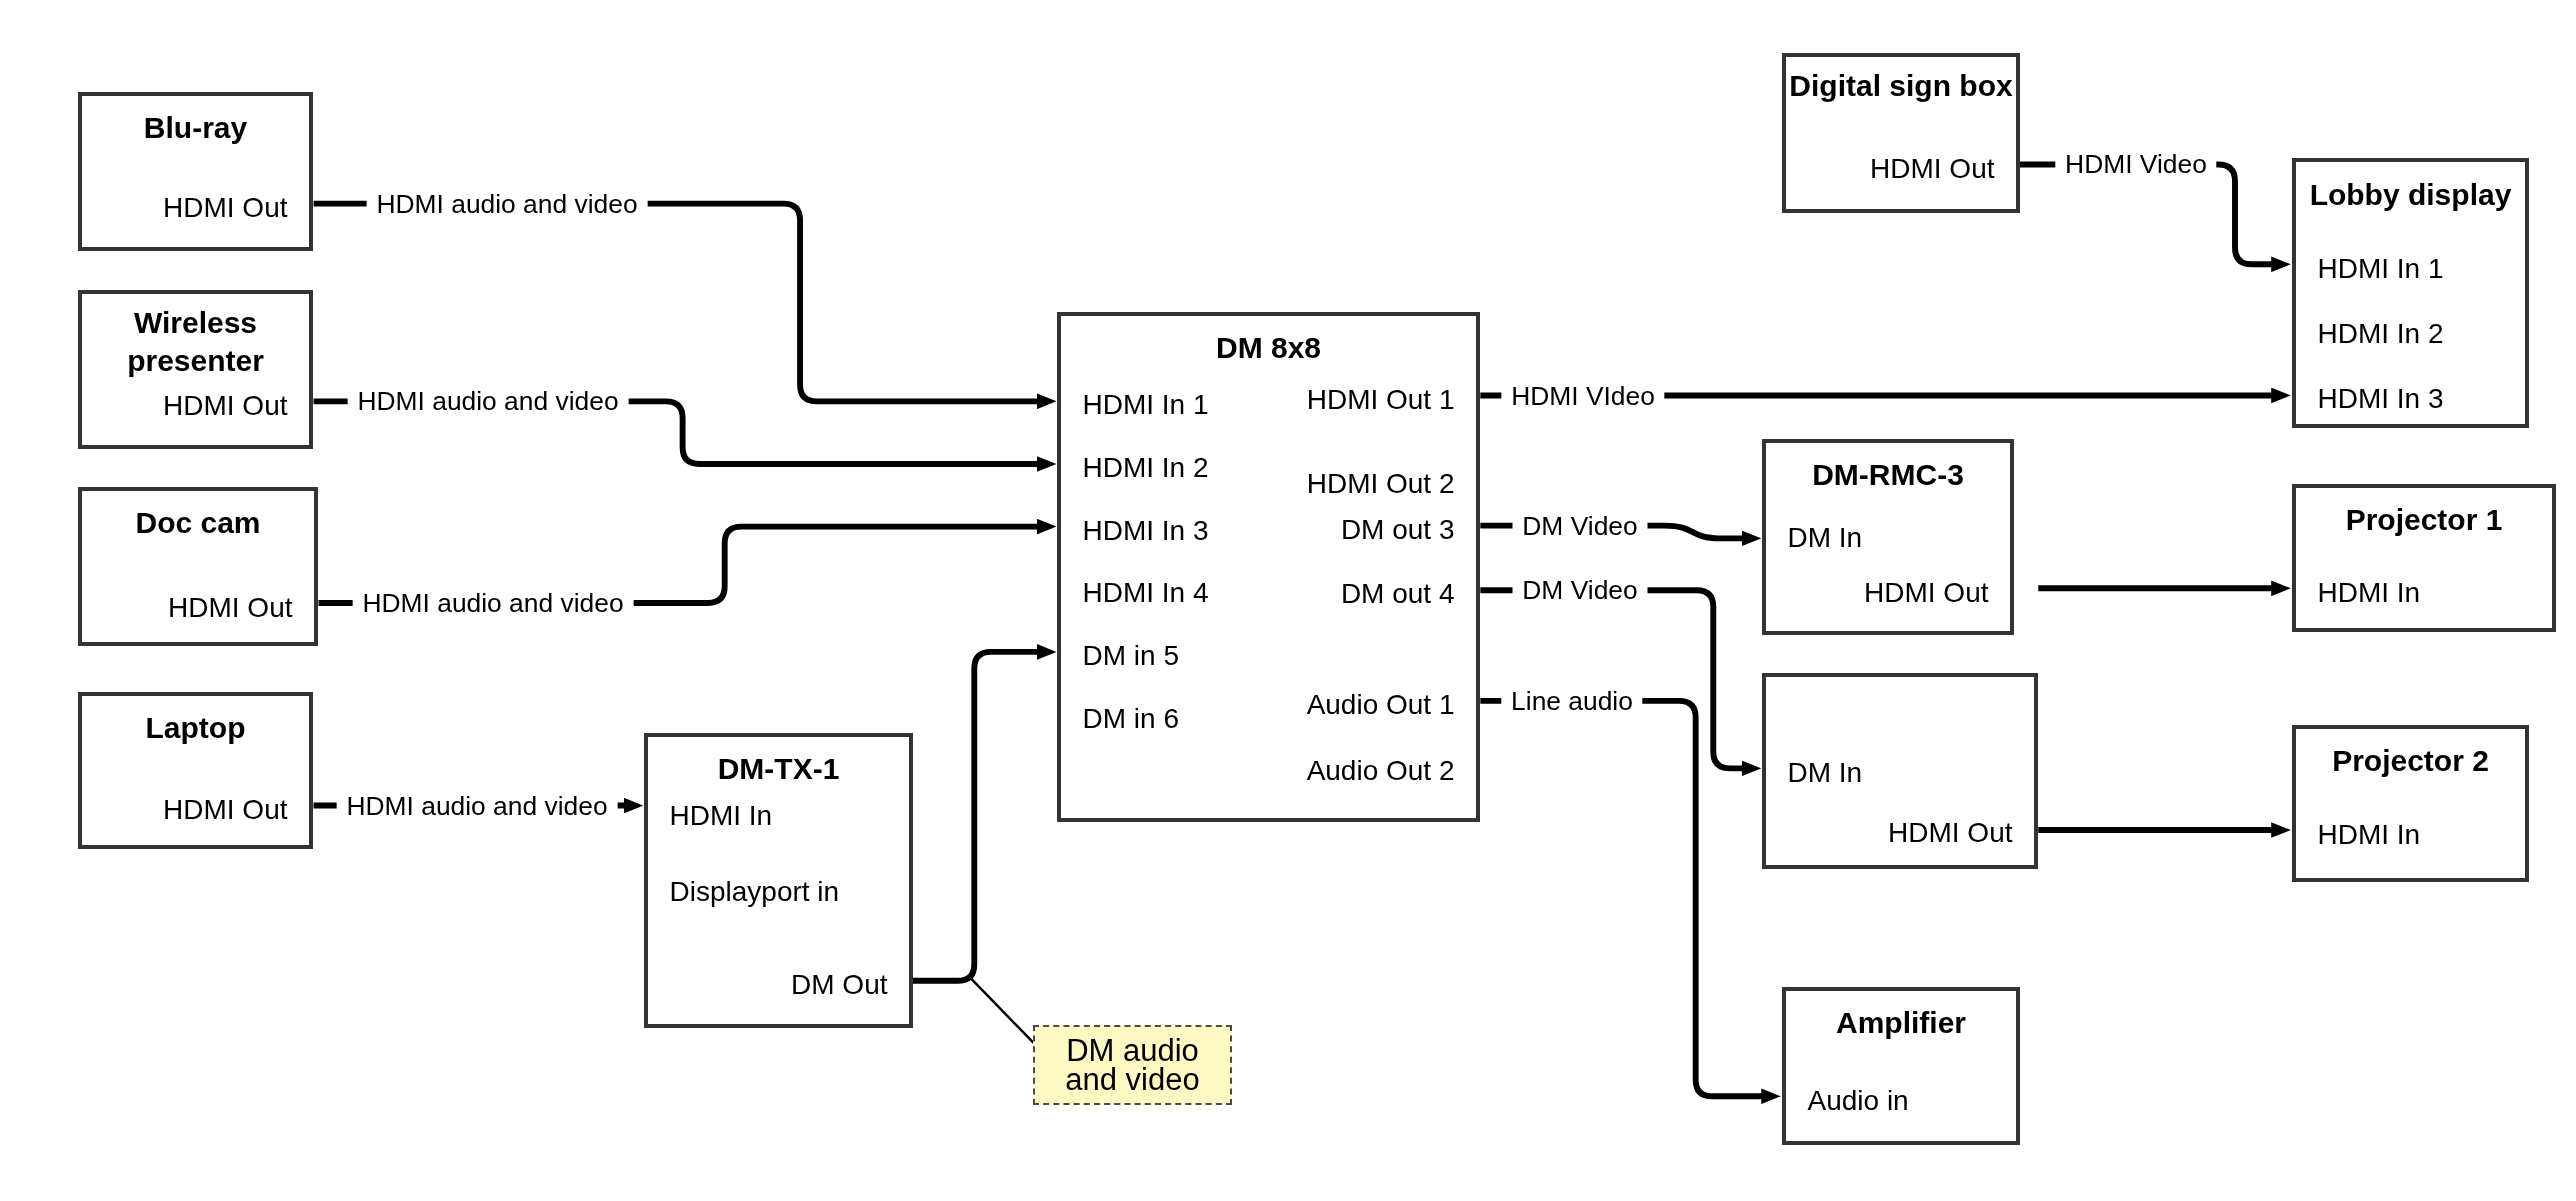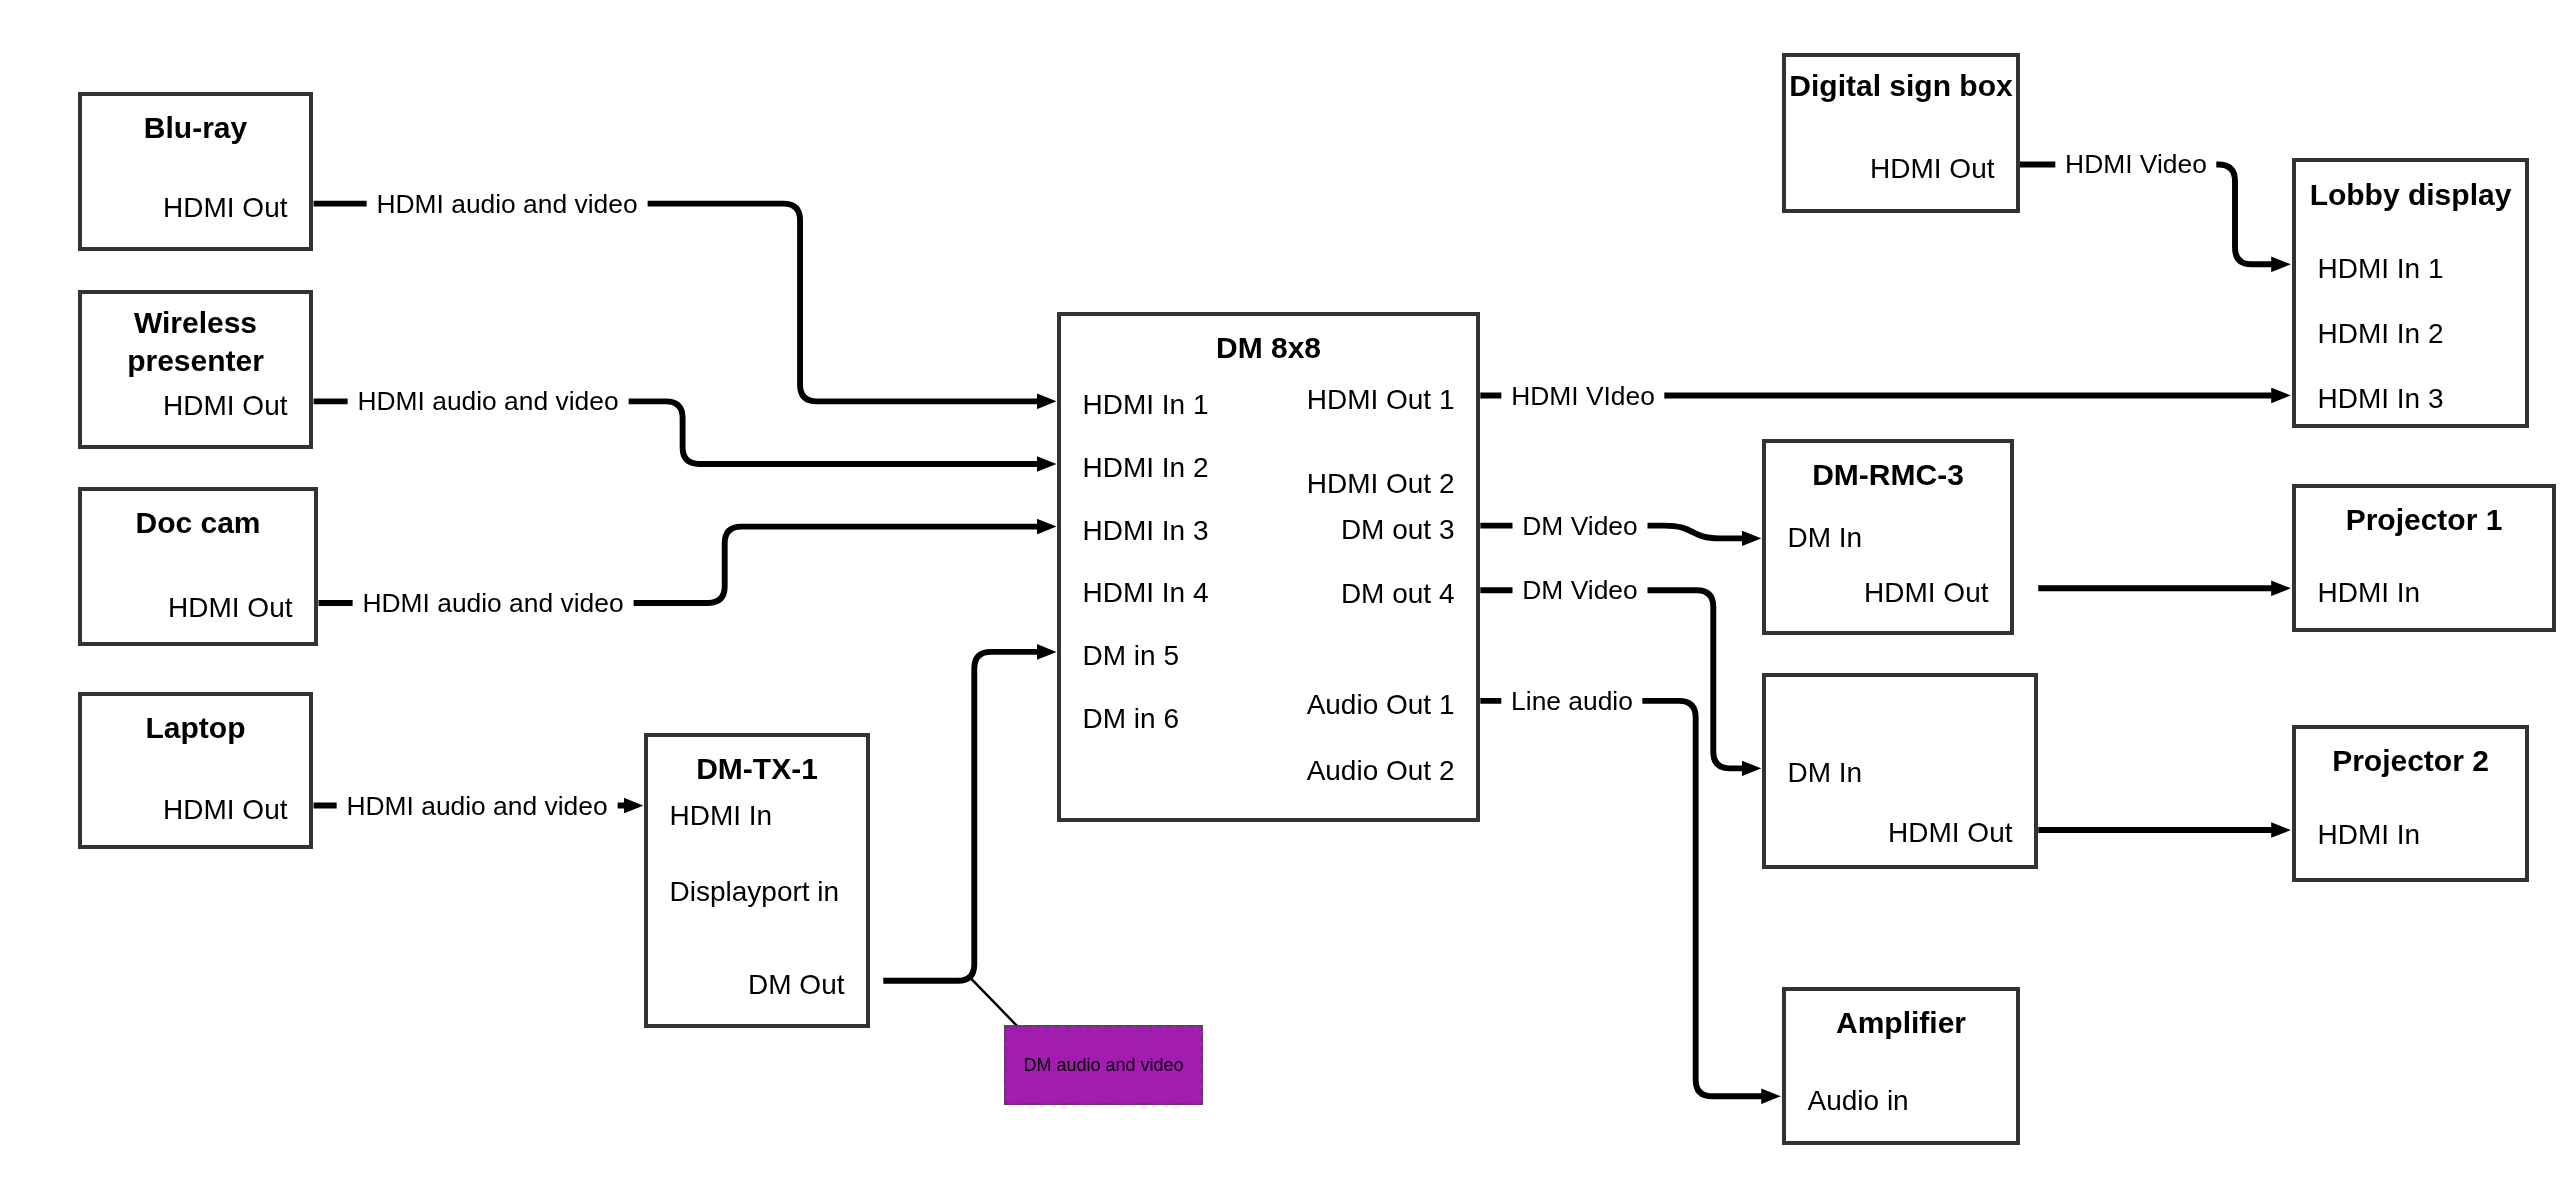--- a/index.html
+++ b/index.html
@@ -41,27 +41,27 @@
     transform: translate(-50%, -50%);
     background: #ffffff;
     padding: 0 9.8px;
     font-size: 26.4px;
     line-height: 31px;
     white-space: nowrap;
   }
 
   .annotation {
     position: absolute;
-    left: 1004px; top: 1025px;
+    left: 1033px; top: 1025px;
     width: 199px; height: 80px;
     border: 2px dashed #4a4a4a;
-    background: #a21caf;
+    background: #fef9c3;
     display: flex; align-items: center; justify-content: center;
     text-align: center;
-    font-size: 18px; line-height: 29px;
+    font-size: 31px; line-height: 29px;
     padding: 3.9px 13.7px;
   }
 </style>
 </head>
 <body>
 
 <div id="canvas">
 
   <svg class="wires" viewBox="0 0 2631 1227">
     <defs>
@@ -99,21 +99,21 @@
   <div class="node" style="left:78px;top:487px;width:240px;height:159px">
     <div class="title">Doc cam</div>
     <span class="port pr" style="top:100px">HDMI Out</span>
   </div>
 
   <div class="node" style="left:78px;top:692px;width:235px;height:157px">
     <div class="title">Laptop</div>
     <span class="port pr" style="top:97px">HDMI Out</span>
   </div>
 
-  <div class="node" style="left:644px;top:733px;width:226px;height:295px">
+  <div class="node" style="left:644px;top:733px;width:269px;height:295px">
     <div class="title">DM-TX-1</div>
     <span class="port pl" style="top:62px">HDMI In</span>
     <span class="port pl" style="top:138px">Displayport in</span>
     <span class="port pr" style="top:231px">DM Out</span>
   </div>
 
   <div class="node" style="left:1057px;top:312px;width:423px;height:510px">
     <div class="title">DM 8x8</div>
     <span class="port pl" style="top:72px">HDMI In 1</span>
     <span class="port pl" style="top:135px">HDMI In 2</span>

